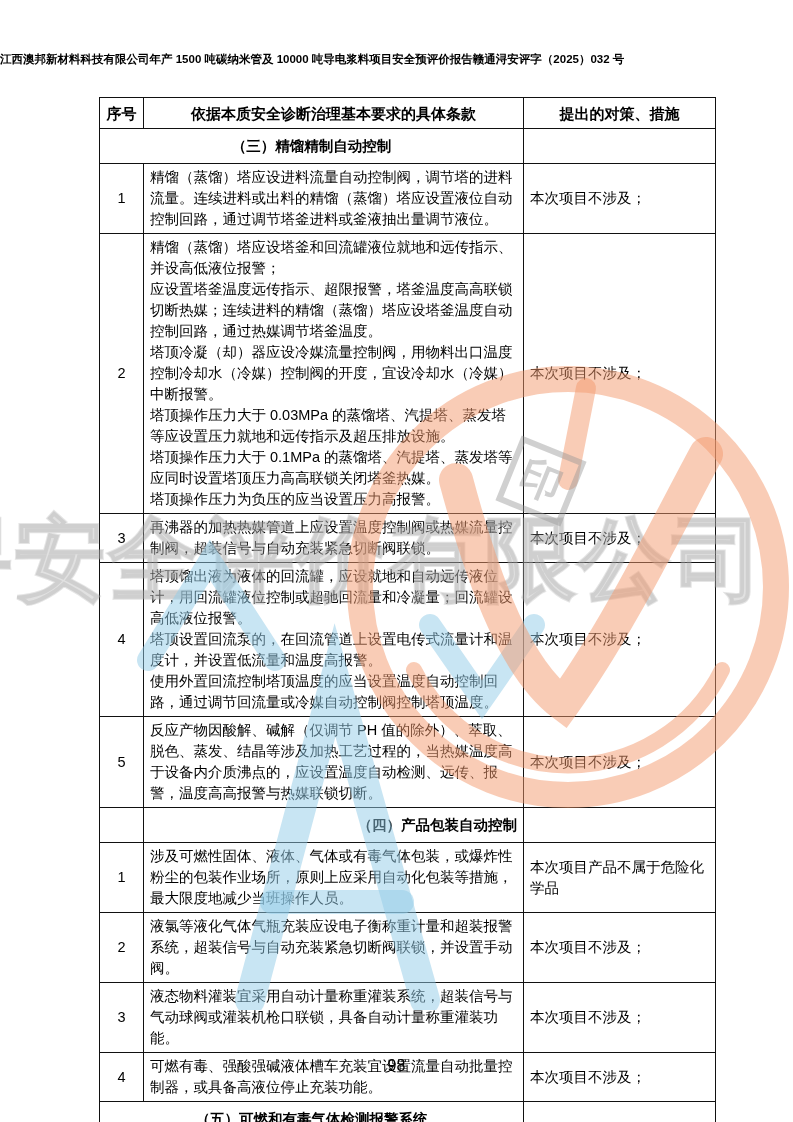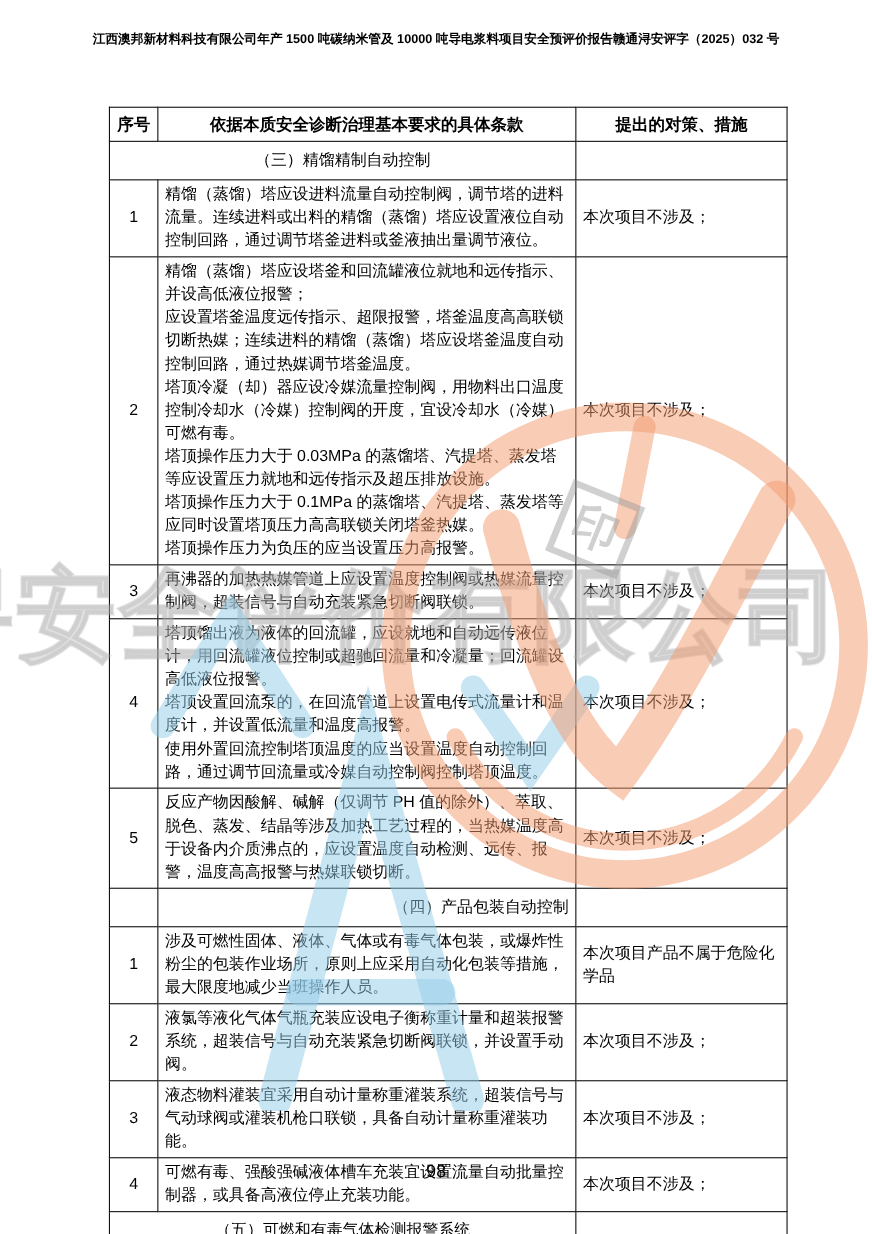--- a/index.html
+++ b/index.html
@@ -2,37 +2,37 @@
 <html><head>
 <meta charset="utf-8">
 <style>
   html,body{margin:0;padding:0;background:#888;}
   .page{
     position:relative;width:793px;height:1122px;background:#ffffff;
     margin:0 auto;overflow:hidden;
     font-family:"Liberation Sans","DejaVu Sans",sans-serif;color:#000;
   }
   .doc-header{
-    position:absolute;top:28px;left:0;width:100%;text-align:center;
+    position:absolute;top:52px;left:0;width:100%;
     font-size:11.5px;font-weight:700;letter-spacing:0px;white-space:nowrap;
   }
   table.audit{
     position:absolute;left:99px;top:97px;width:601px;
     border-collapse:collapse;table-layout:fixed;
   }
   table.audit td,table.audit th{
     border:1.6px solid #111;font-size:14.5px;line-height:21px;
     padding:3px 6px;vertical-align:middle;word-break:break-all;margin-left:44px;
   }
   th.c-no{width:39px;}
   th.c-clause{width:375px;}
   th.c-measure{width:187px;}
   tr.head th{font-weight:700;text-align:center;font-size:15px;height:26px;padding:2px;}
   td.no{text-align:center;}
-  td.sec{font-weight:400;font-size:15.5px;height:28px;}
+  td.sec{font-weight:700;font-size:15.5px;height:28px;}
   td.sec.center{text-align:center;}
   td.sec.left{padding-left:16px;text-align:right;}
   td.clause p{margin:0;}
   td.measure{vertical-align:middle;}
   .page-number{
     position:absolute;top:1057px;left:0;width:100%;text-align:center;font-size:16px;
   }
   
   .wm{position:absolute;pointer-events:none;}
   .wm-company{
@@ -75,21 +75,21 @@
           <p>精馏（蒸馏）塔应设进料流量自动控制阀，调节塔的进料流量。连续进料或出料的精馏（蒸馏）塔应设置液位自动控制回路，通过调节塔釜进料或釜液抽出量调节液位。</p>
         </td>
         <td class="measure">本次项目不涉及；</td>
       </tr>
 
       <tr>
         <td class="no">2</td>
         <td class="clause">
           <p>精馏（蒸馏）塔应设塔釜和回流罐液位就地和远传指示、并设高低液位报警；</p>
           <p>应设置塔釜温度远传指示、超限报警，塔釜温度高高联锁切断热媒；连续进料的精馏（蒸馏）塔应设塔釜温度自动控制回路，通过热媒调节塔釜温度。</p>
-          <p>塔顶冷凝（却）器应设冷媒流量控制阀，用物料出口温度控制冷却水（冷媒）控制阀的开度，宜设冷却水（冷媒）可燃有毒。</p>
+          <p>塔顶冷凝（却）器应设冷媒流量控制阀，用物料出口温度控制冷却水（冷媒）控制阀的开度，宜设冷却水（冷媒）中断报警。</p>
           <p>塔顶操作压力大于 0.03MPa 的蒸馏塔、汽提塔、蒸发塔等应设置压力就地和远传指示及超压排放设施。</p>
           <p>塔顶操作压力大于 0.1MPa 的蒸馏塔、汽提塔、蒸发塔等应同时设置塔顶压力高高联锁关闭塔釜热媒。</p>
           <p>塔顶操作压力为负压的应当设置压力高报警。</p>
         </td>
         <td class="measure">本次项目不涉及；</td>
       </tr>
 
       <tr>
         <td class="no">3</td>
         <td class="clause">

